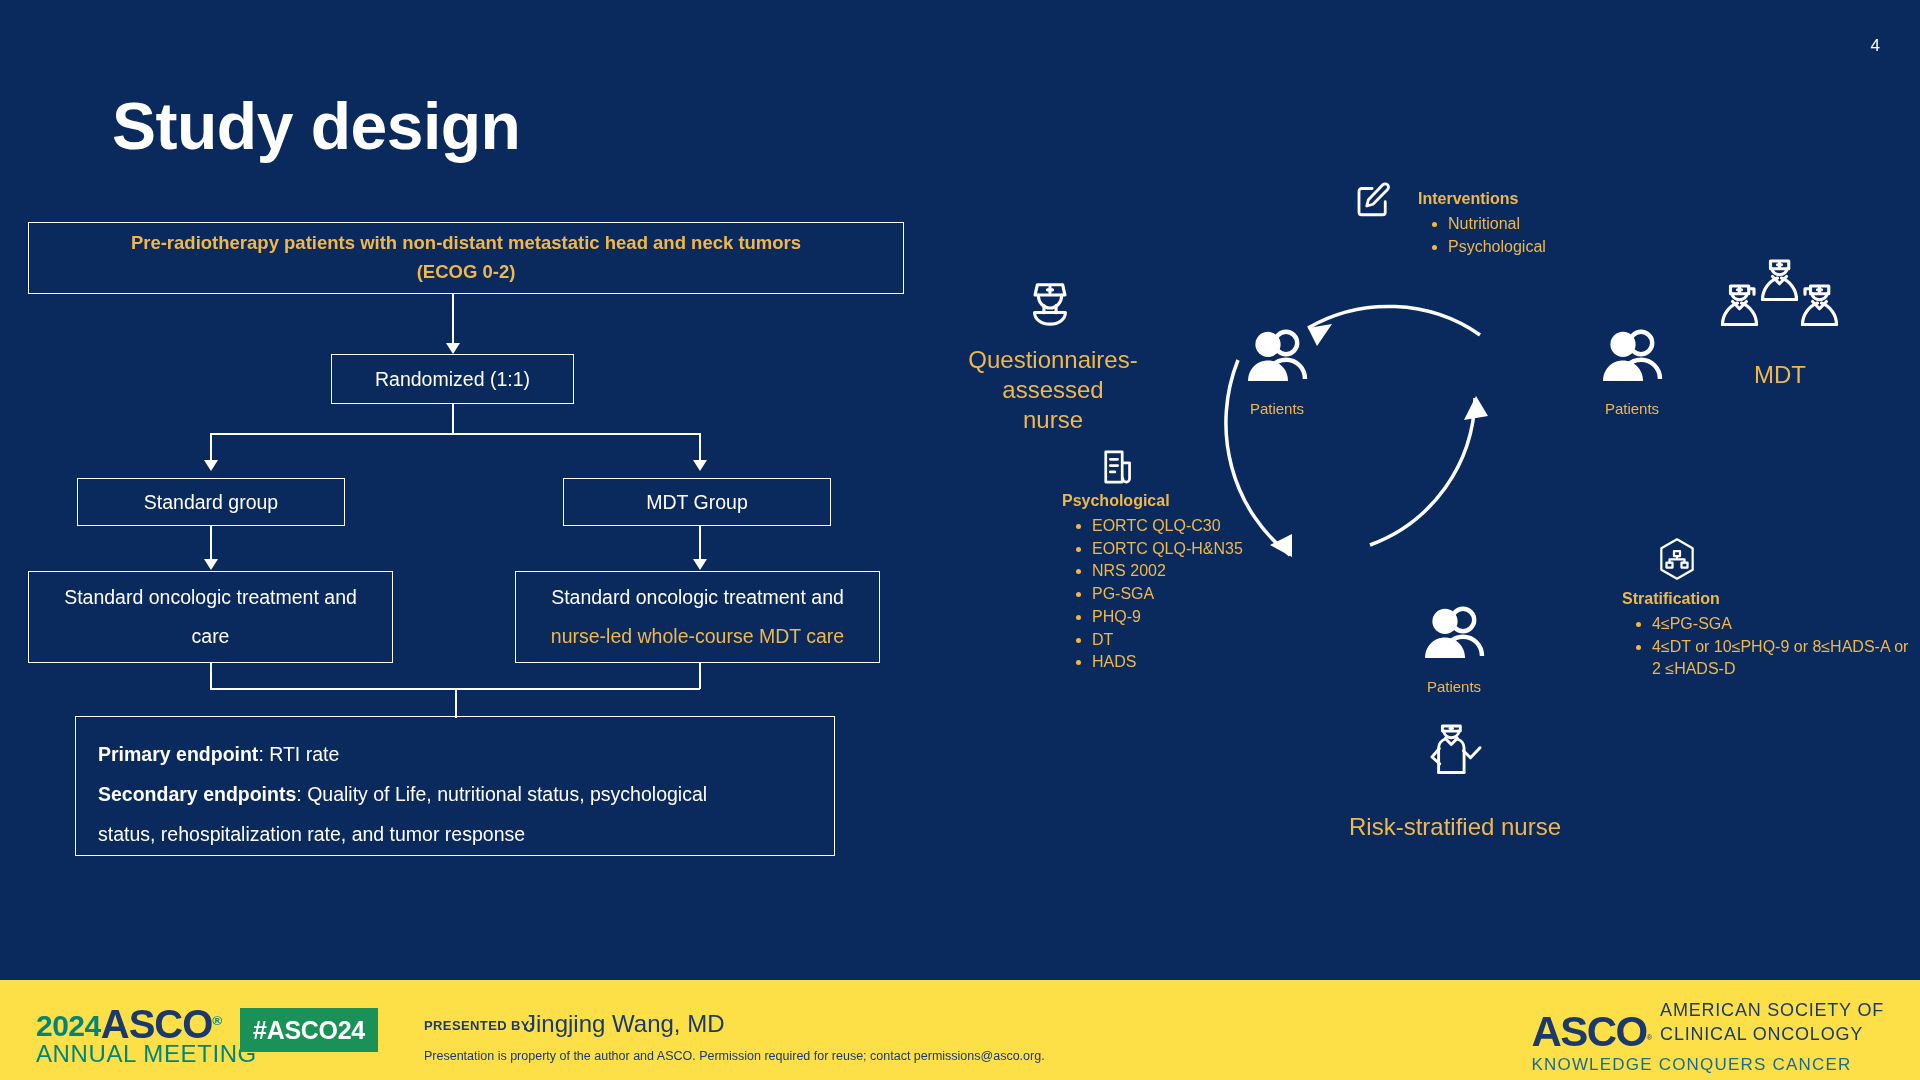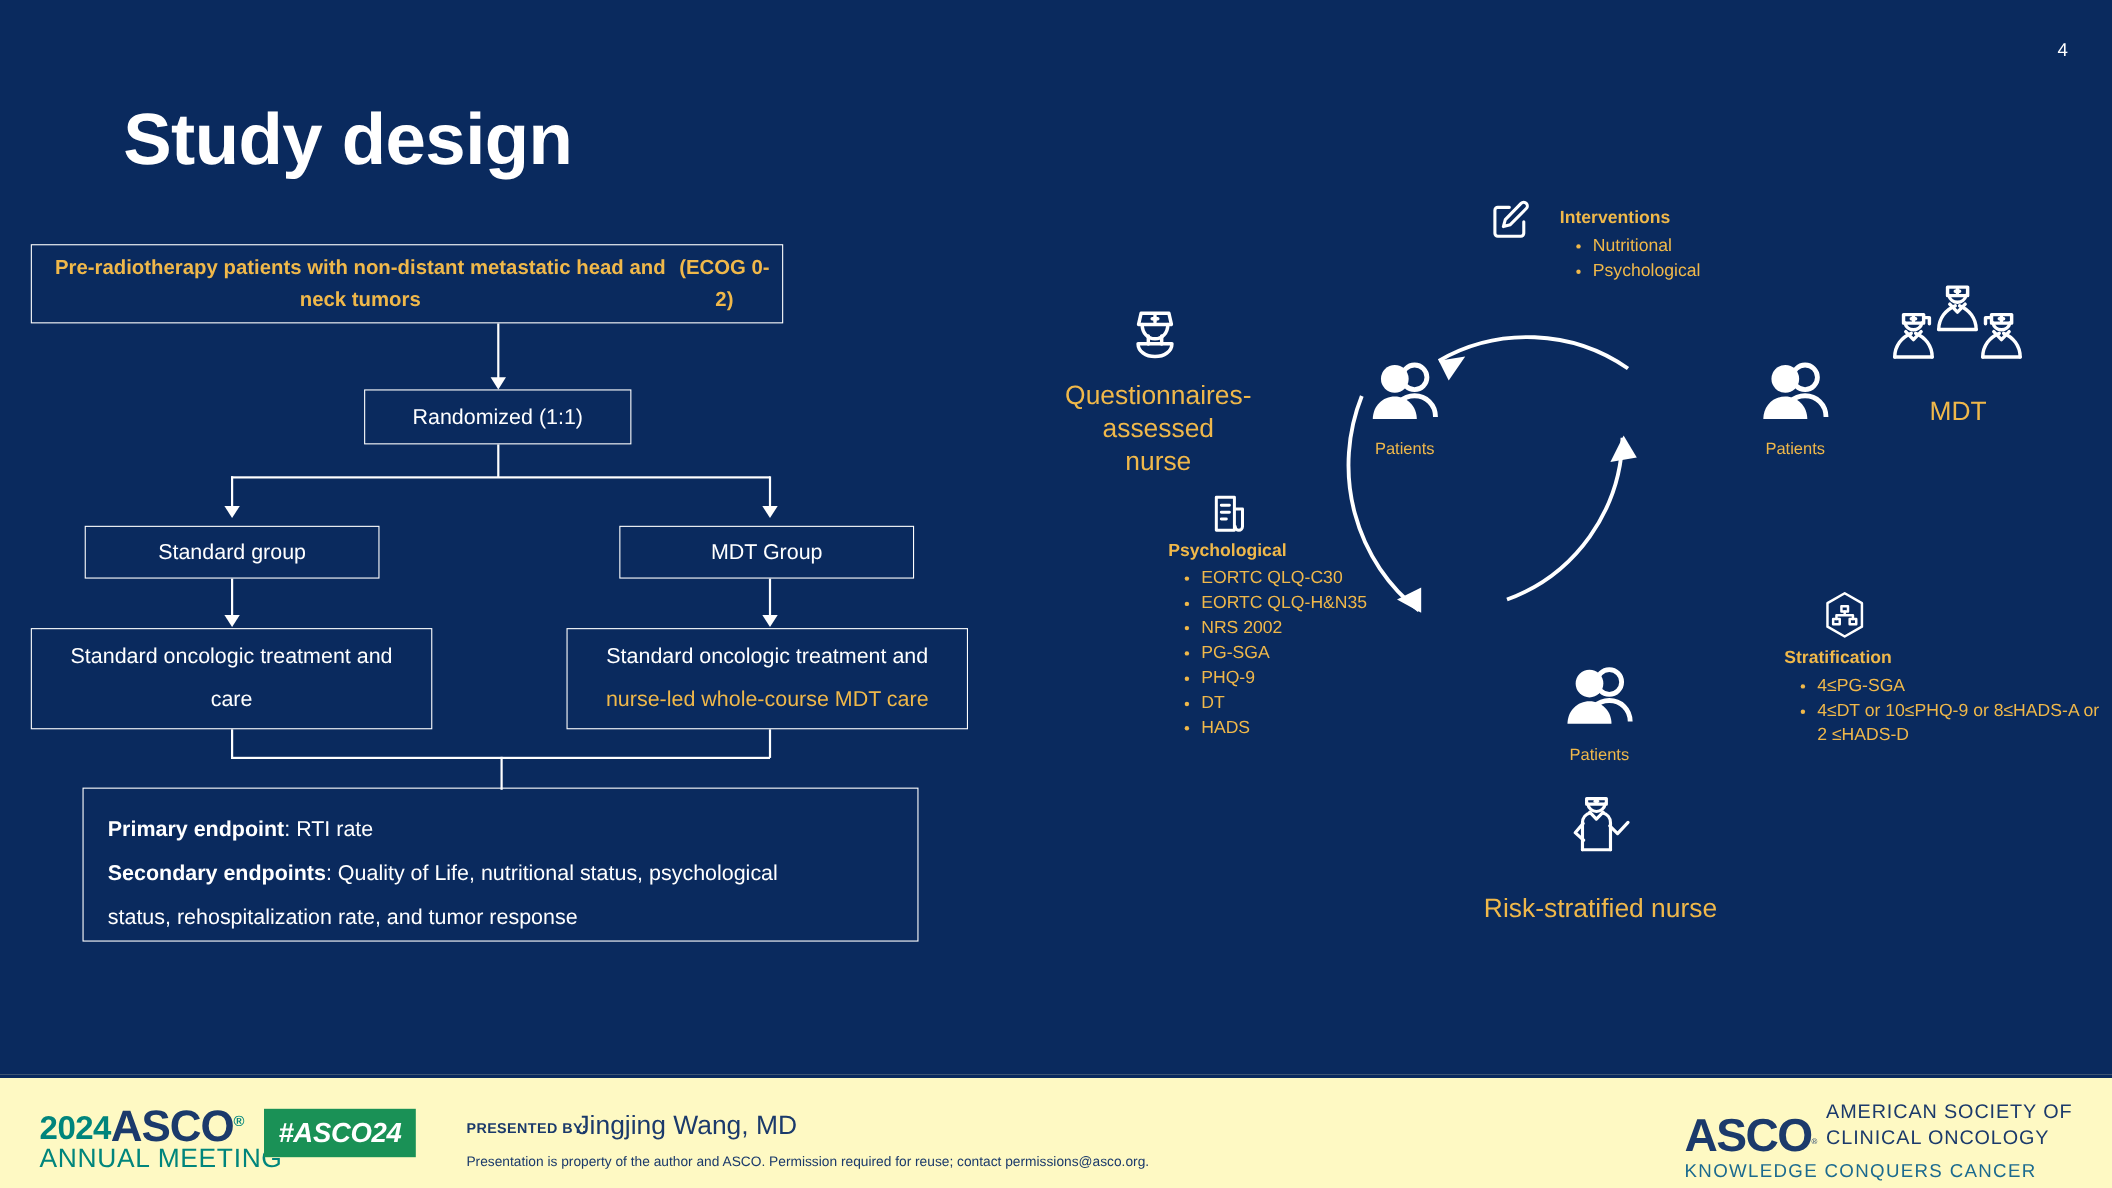--- a/index.html
+++ b/index.html
@@ -119,21 +119,21 @@
     line-height: 1.25;
   }
 
   
   #footer {
     position: absolute;
     left: 0;
     bottom: 0;
     width: 1920px;
     height: 100px;
-    background: #fef9c3;
+    background: #fde047;
     border-top: 3px solid #0a2a5e;
   }
   #asco-year {
     position: absolute;
     left: 36px;
     top: 22px;
     font-size: 30px;
     font-weight: bold;
     color: #00857c;
     letter-spacing: -0.5px;
@@ -160,21 +160,20 @@
     width: 138px;
     height: 44px;
     background: #1a9156;
     color: #ffffff;
     font-size: 25px;
     font-weight: bold;
     display: flex;
     align-items: center;
     justify-content: center;
     letter-spacing: -0.3px;
-    font-style: italic;
   }
   #presented-label {
     position: absolute;
     left: 424px;
     top: 38px;
     font-size: 13px;
     font-weight: bold;
     color: #1b3a6b;
     letter-spacing: 0.4px;
   }
@@ -225,21 +224,21 @@
 </style>
 </head>
 <body>
 
 <div id="slide">
 
   <div id="page-num">4</div>
 
   <div id="title">Study design</div>
 
-  <div class="fc-box gold" style="left:28px; top:222px; width:684px; height:72px; flex-direction:row;">
+  <div class="fc-box gold" style="left:28px; top:222px; width:876px; height:72px; flex-direction:column;">
     <span>Pre-radiotherapy  patients  with non-distant  metastatic  head  and neck tumors</span>
     <span>(ECOG 0-2)</span>
   </div>
 
   <div class="fc-line" style="left:452px; top:294px; width:1.5px; height:52px;"></div>
   <div class="fc-arrow" style="left:446px; top:343px;"></div>
 
   <div class="fc-box" style="left:331px; top:354px; width:243px; height:50px;">
     <span>Randomized (1:1)</span>
   </div>

